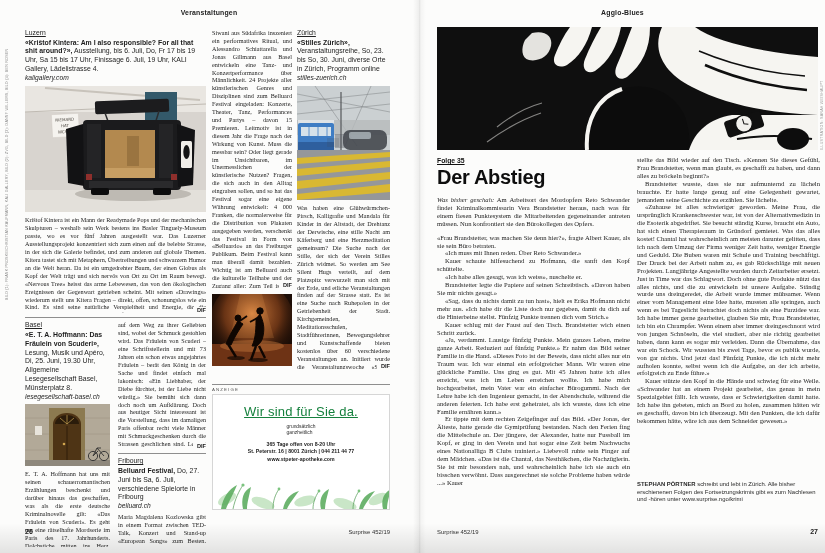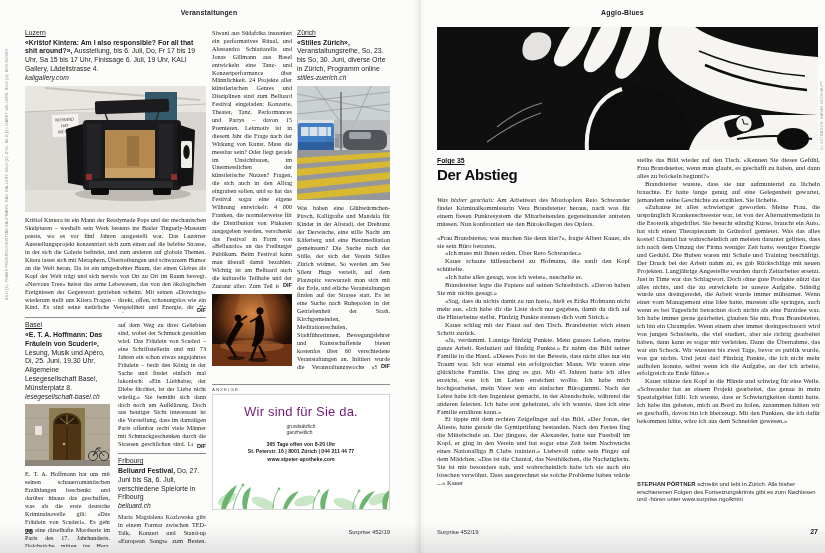--- a/index.html
+++ b/index.html
@@ -34,21 +34,21 @@
   .adhead{margin-top:9px;text-align:center;font-size:13px;letter-spacing:.2px;}
   .adlogorow{display:flex;justify-content:center;align-items:center;gap:7px;margin-top:5px;}
   .oval{width:58px;height:35px;border:1.4px solid #1a1a1a;border-radius:50%;display:flex;flex-direction:column;
         align-items:center;justify-content:center;font-family:"DejaVu Serif",serif;font-style:italic;line-height:7.6px;}
   .oval .l1,.oval .l2{font-size:7.4px;color:#111;}
   .oval .l3{font-size:3px;font-style:normal;letter-spacing:.6px;color:#333;margin-top:1px;}
   .adtag{font-size:4.9px;line-height:6.4px;color:#2b2b2b;}
   .adinfo{margin-top:4px;text-align:center;font-size:5.2px;line-height:7.4px;font-weight:700;color:#1d1d1d;}
   
   .series{font-size:6.8px;font-weight:700;text-decoration:underline;color:#111;}
-  .story-title{font-size:15px;font-weight:700;letter-spacing:-.3px;color:#0e0e0e;}
+  .story-title{font-size:20px;font-weight:700;letter-spacing:-.3px;color:#0e0e0e;}
   .krimi p{margin:0;font-family:"Liberation Serif",serif;font-size:6.6px;line-height:7.9px;
            color:#222;text-align:justify;}
   .krimi p.ind{text-indent:8px;}
   .krimi p.intro{margin-bottom:6px;}
   .intro .lab{font-style:italic;}
   .author{font-size:5.9px;line-height:7.6px;color:#2a2a2a;}
   .author .nm{font-weight:700;}
   svg{display:block;}
 </style>
 </head>
@@ -235,21 +235,21 @@
     </svg>
     <div class="bwrap" style="height:165px;margin-top:4px;">
       <p class="lbody" style="margin:0;">Was haben eine Glühwürmchen-Pirsch, Kalligrafie und Mandala für Kinder in der Altstadt, der Drehtanz der Derwische, eine stille Nacht am Käferberg und eine Herzmeditation gemeinsam? Die Suche nach der Stille, der sich der Verein Stilles Zürich widmet. So werden am See Silent Hugs verteilt, auf dem Platzspitz verwurzelt man sich mit der Erde, und etliche Veranstaltungen finden auf der Strasse statt. Es ist eine Suche nach Ruhepolen in der Getriebenheit der Stadt. Kirchgemeinden, Meditationsschulen, Stadtführerinnen, Bewegungslehrer und Kunstschaffende bieten kostenlos über 60 verschiedene Veranstaltungen an. Initiiert wurde die Veranstaltungswoche «Stilles Zürich» von der Reformierten Kirche Kanton Zürich, unterstützt wird sie auch von der katholischen Kirche, und so wird mancherorts meditiert und Mittagsgebete stehen auf dem Programm. Aber die Glühwürmchen zum Beispiel lassen sich ganz säkularisiert beobachten.</p>
       <span class="dif">DIF</span>
     </div>
   </div>
 
   <div class="abs" style="left:212px;top:384px;width:178px;border-top:0.5px solid #8e8e8e;">
     <div class="adlabel">ANZEIGE</div>
     <div class="adbox">
-      <div class="adhead" style="color:#701a75;">Wir sind für Sie da.</div>
+      <div class="adhead" style="color:#15803d;text-decoration:underline;">Wir sind für Sie da.</div>
       <div class="adlogorow">
         <div class="adtag">
           <div>grundsätzlich</div>
           <div>ganzheitlich</div>
         </div>
       </div>
       <div class="adinfo">
         <div>365 Tage offen von 8-20 Uhr</div>
         <div>St. Peterstr. 16 | 8001 Zürich | 044 211 44 77</div>
         <div>www.stpeter-apotheke.com</div>

